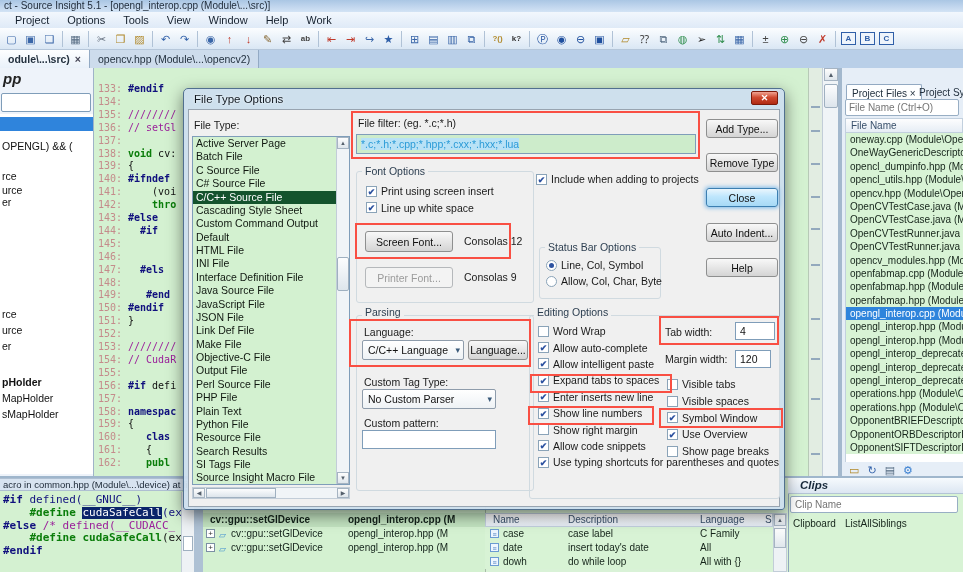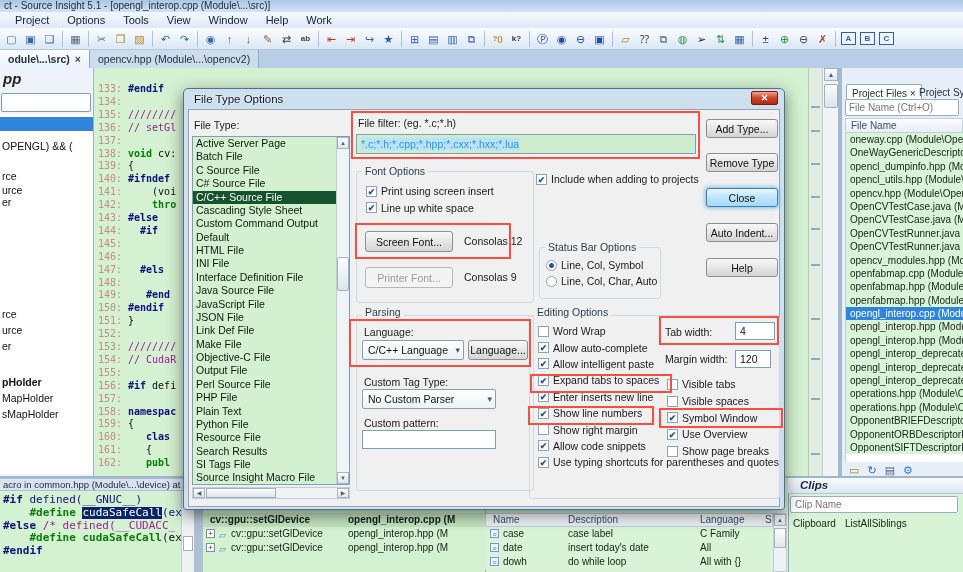--- a/index.html
+++ b/index.html
@@ -554,21 +554,21 @@
 
     <div class="group" style="left:355px;top:158px;width:122px;height:52px;" data-interactable="false"></div>
     <div class="glabel" style="left:361px;top:152px;" data-interactable="false">Status Bar Options</div>
     <div class="abs" id="status-radios" style="left:362px;top:168px;" data-interactable="false">
         <div class="rad" data-interactable="true">
           <div class="circ on" data-interactable="true"></div>
           <div class="rlabel" data-interactable="false">Line, Col, Symbol</div>
         </div>
         <div class="rad" data-interactable="true">
           <div class="circ" data-interactable="true"></div>
-          <div class="rlabel" data-interactable="false">Line, Col, Char, Auto</div>
+          <div class="rlabel" data-interactable="false">Allow, Col, Char, Byte</div>
         </div>
       </div>
 
     <div class="glabel" style="left:178px;top:217px;" data-interactable="false">Parsing</div>
     <div class="group" style="left:172px;top:226px;width:178px;height:176px;" data-interactable="false"></div>
     <div class="dlabel" style="left:180px;top:237px;" data-interactable="false">Language:</div>
     <div class="combo" style="left:178px;top:251px;width:102px;" data-interactable="true">C/C++ Language</div>
     <div class="sbtn2" style="left:284px;top:251px;width:60px;height:20px;line-height:19px;" data-interactable="true">Language...</div>
     <div class="dlabel" style="left:180px;top:287px;" data-interactable="false">Custom Tag Type:</div>
     <div class="combo" style="left:178px;top:300px;width:134px;" data-interactable="true">No Custom Parser</div>

